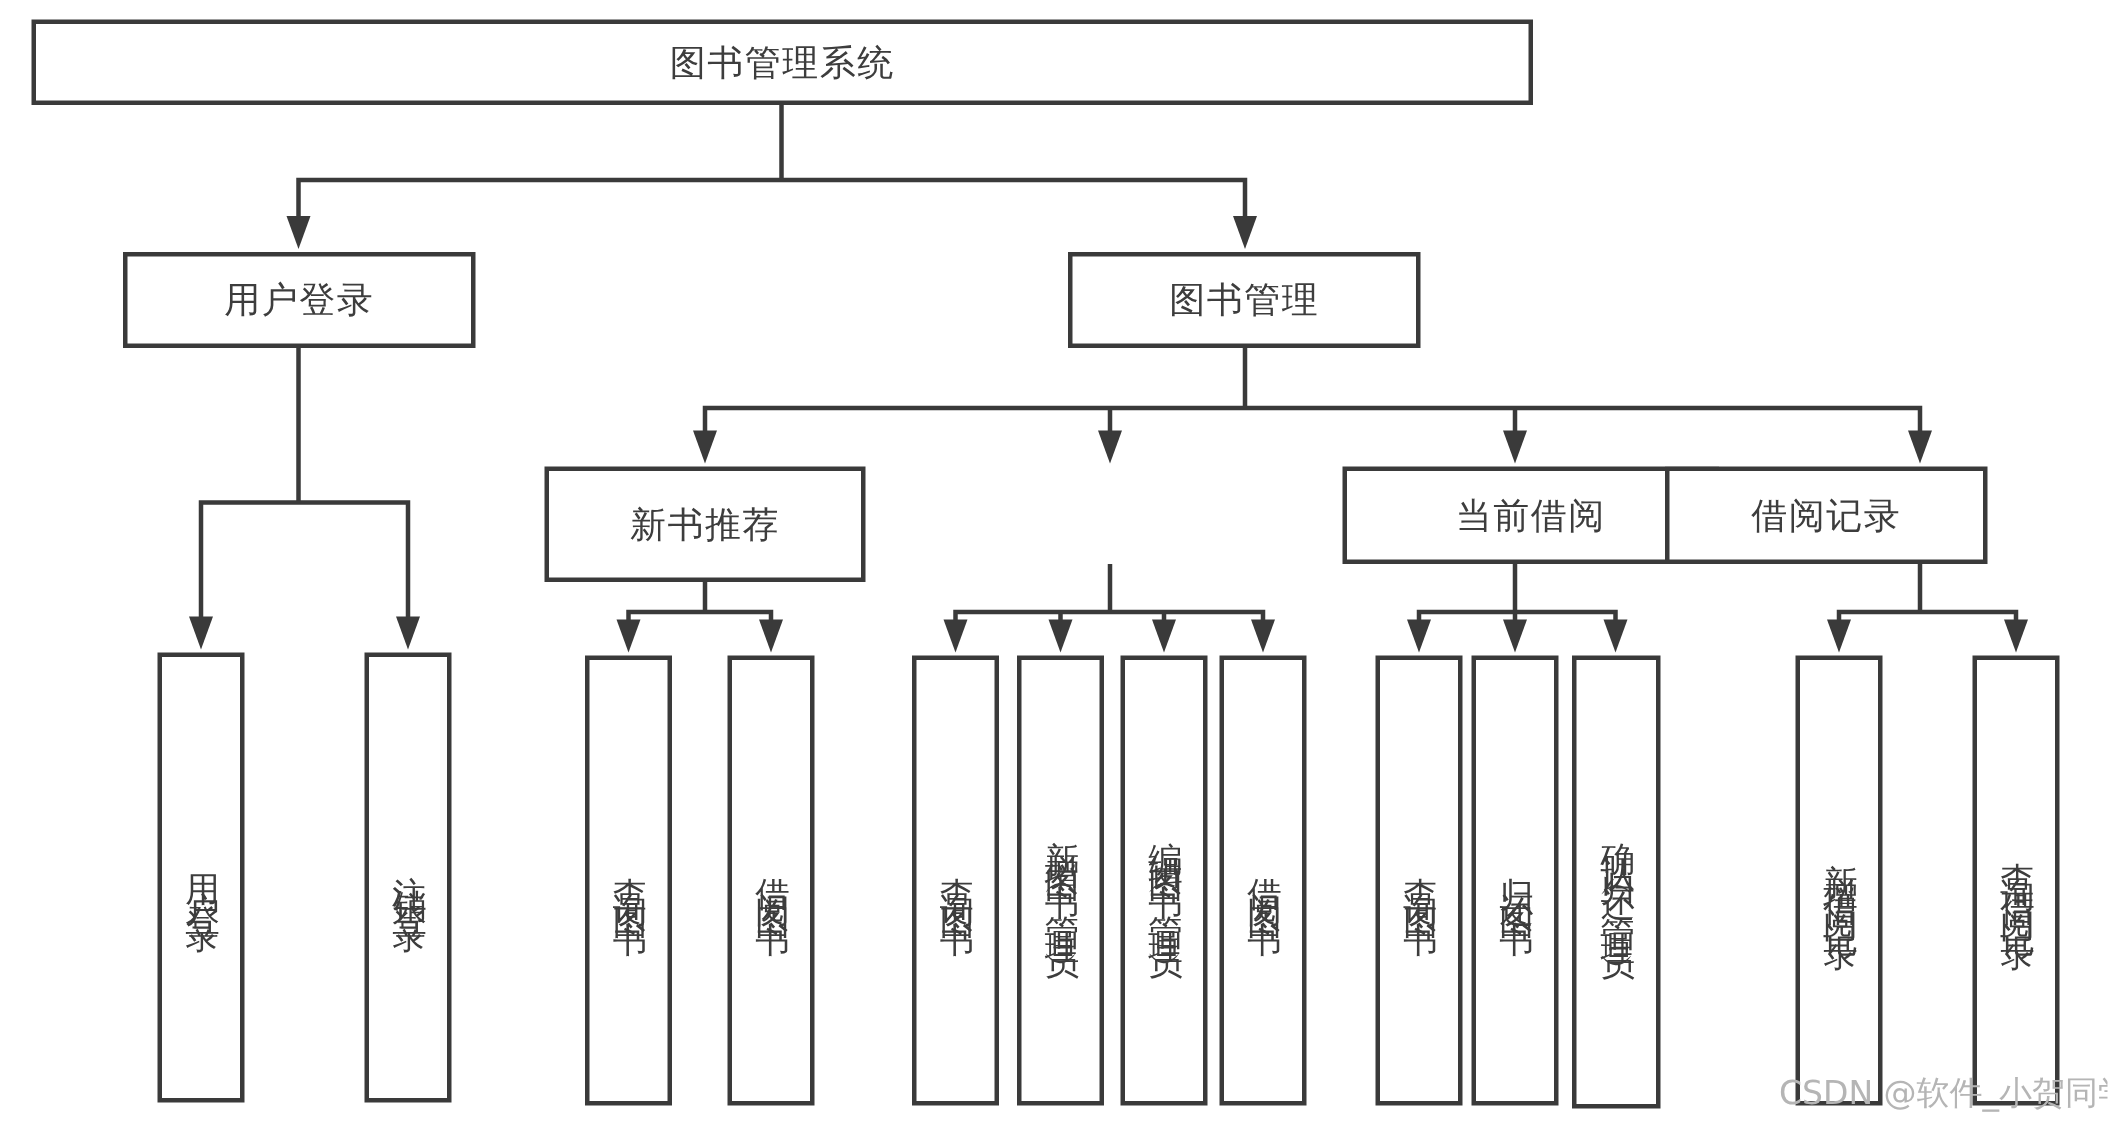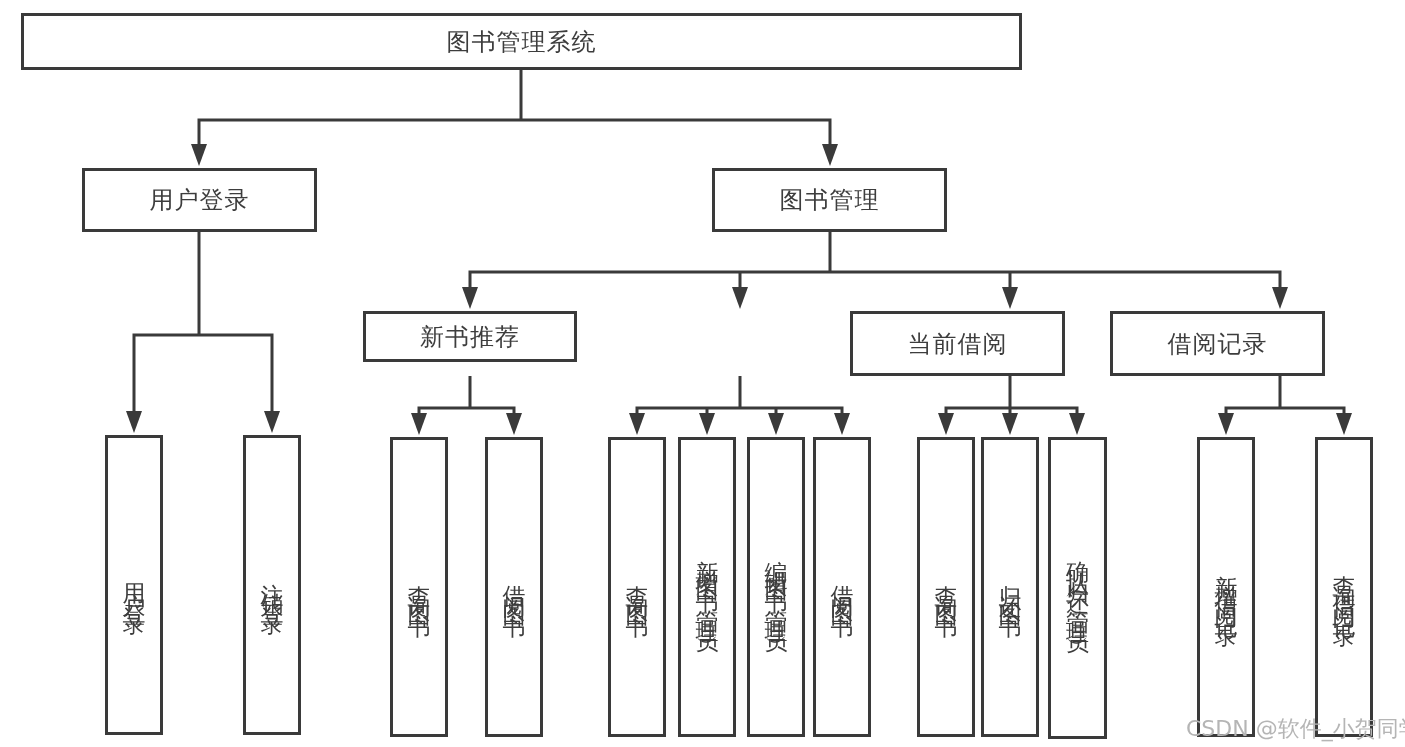--- a/index.html
+++ b/index.html
@@ -73,22 +73,22 @@
       <polygon points="1218,413 1234,413 1226,435"></polygon>
       <polygon points="1336,413 1352,413 1344,435"></polygon>
     </g>
   </svg>
 
   <div class="box hbox" style="left:21px;top:13px;width:1001px;height:57px">图书管理系统</div>
 
   <div class="box hbox" style="left:82px;top:168px;width:235px;height:64px">用户登录</div>
   <div class="box hbox" style="left:712px;top:168px;width:235px;height:64px">图书管理</div>
 
-  <div class="box hbox" style="left:363px;top:311px;width:214px;height:51px">新书推荐</div>
-  <div class="box hbox" style="left:850px;top:311px;width:215px;height:65px">当前借阅</div>
+  <div class="box hbox" style="left:363px;top:311px;width:214px;height:77px">新书推荐</div>
+  <div class="box hbox" style="left:895px;top:311px;width:251px;height:65px">当前借阅</div>
   <div class="box hbox" style="left:1110px;top:311px;width:215px;height:65px">借阅记录</div>
 
   <div class="box vbox" style="left:105px;top:435px;width:58px;height:300px">用户登录</div>
   <div class="box vbox" style="left:243px;top:435px;width:58px;height:300px">注销登录</div>
 
   <div class="box vbox" style="left:390px;top:437px;width:58px;height:300px">查询图书</div>
   <div class="box vbox" style="left:485px;top:437px;width:58px;height:300px">借阅图书</div>
 
   <div class="box vbox" style="left:608px;top:437px;width:58px;height:300px">查询图书</div>
   <div class="box vbox" style="left:678px;top:437px;width:58px;height:300px">新增图书（管理员）</div>

